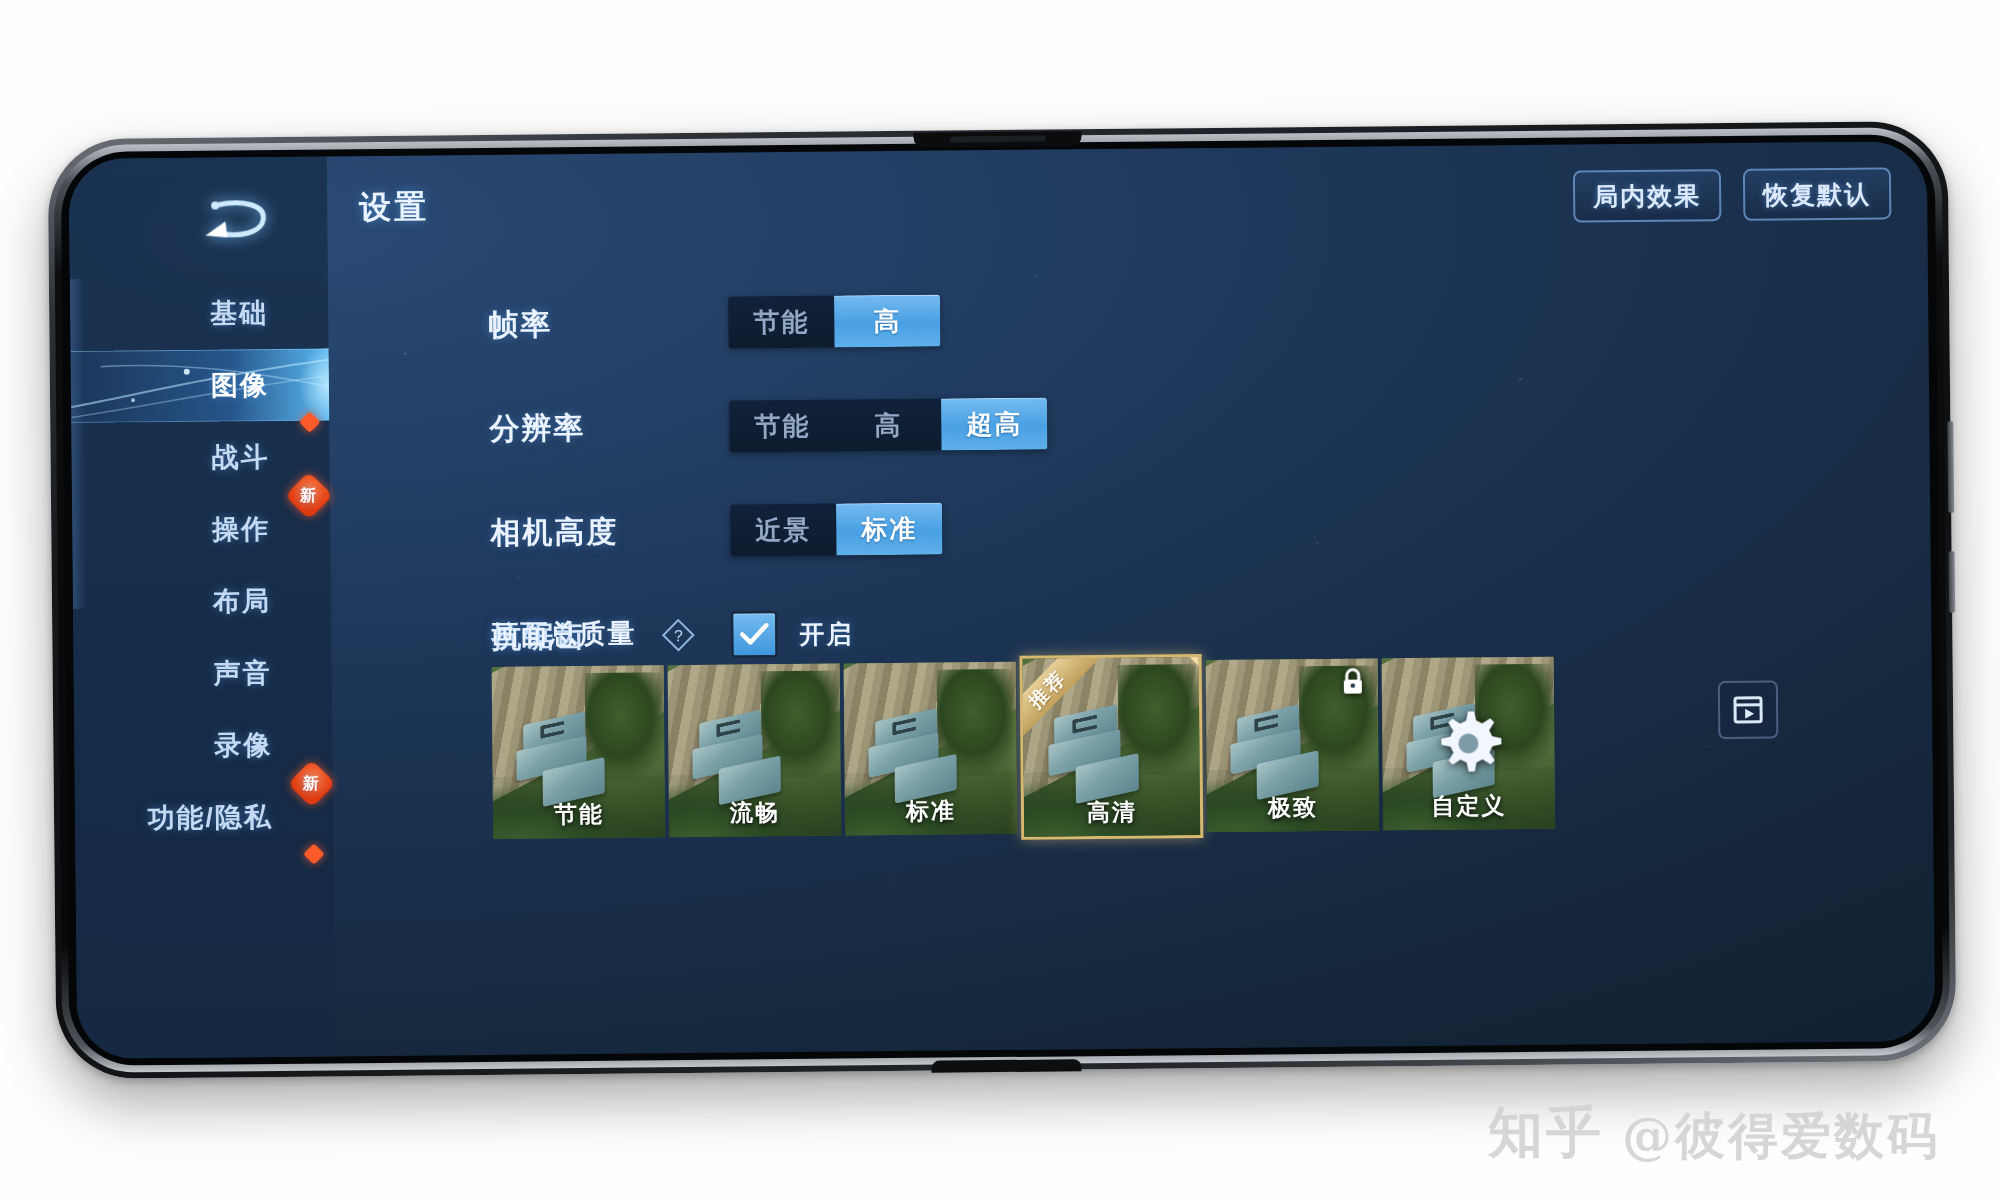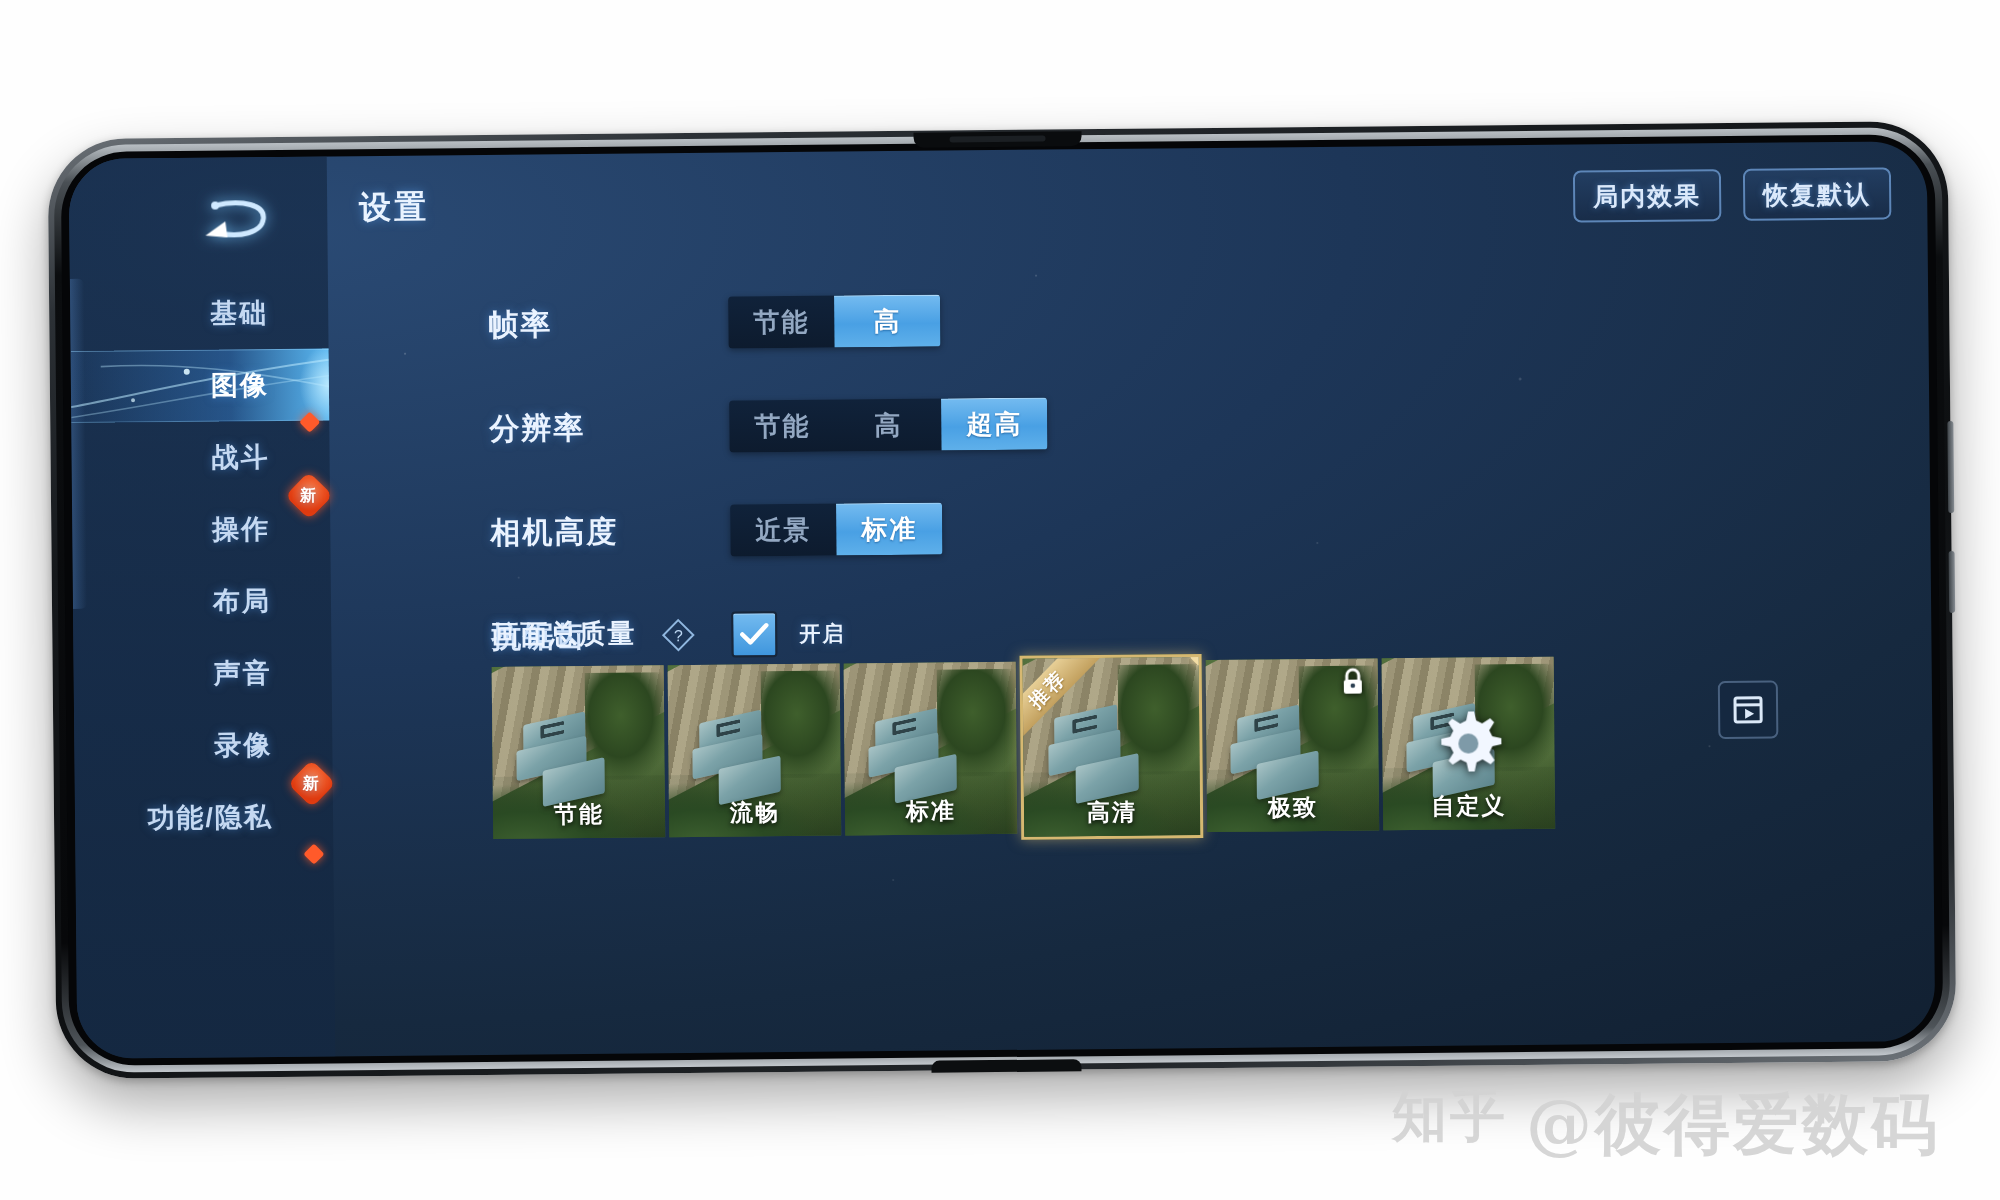--- a/index.html
+++ b/index.html
@@ -211,21 +211,21 @@
   .check-row{ position:absolute; left:400px; display:flex; align-items:center; gap:22px; }
   .checkbox{
     width:46px; height:46px;
     background: linear-gradient(180deg,#74bbf0,#3f96dd);
     border:2px solid #17263a;
     border-radius:4px;
     display:flex; align-items:center; justify-content:center;
     box-shadow: inset 0 1px 0 rgba(255,255,255,.5);
   }
   .check-label{
-    font-size:21px; font-weight:700; color:#eaf3ff; letter-spacing:2px;
+    font-size:25px; font-weight:700; color:#eaf3ff; letter-spacing:2px;
     text-shadow:0 0 8px rgba(80,150,230,.5);
   }
 
   
   .quality-title{
     position:absolute; left:160px; top:462px;
     font-size:27px; font-weight:700; color:#eaf3ff; letter-spacing:2px;
     text-shadow:0 0 8px rgba(80,150,230,.5);
   }
   .cards{
@@ -327,29 +327,29 @@
     width:60px; height:58px;
     border:2px solid #49617f;
     border-radius:7px;
     background: rgba(22,40,64,.75);
     display:flex; align-items:center; justify-content:center;
   }
 
   
   .watermark{
     position:absolute; right:60px; bottom:30px;
-    display:flex; align-items:flex-start; gap:18px;
+    display:flex; align-items:flex-end; gap:18px;
     color:#d3d3d3;
     font-family: "DejaVu Serif", "Liberation Serif", serif;
     font-size:55px;
     font-weight:700;
     letter-spacing:3px;
     opacity:.92;
   }
-  .watermark .handle{ font-size:66px; }
+  .watermark .handle{ font-size:50px; }
 </style>
 </head>
 <body>
 
 <div id="root">
 
   <div class="phone">
     <div class="phone-rim"></div>
     <div class="phone-inner-bezel"></div>
     <div class="notch">

